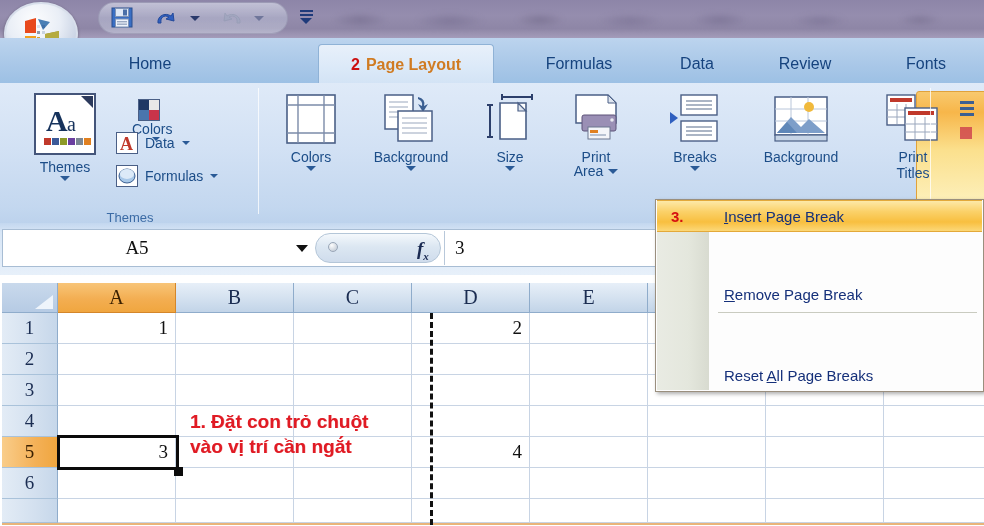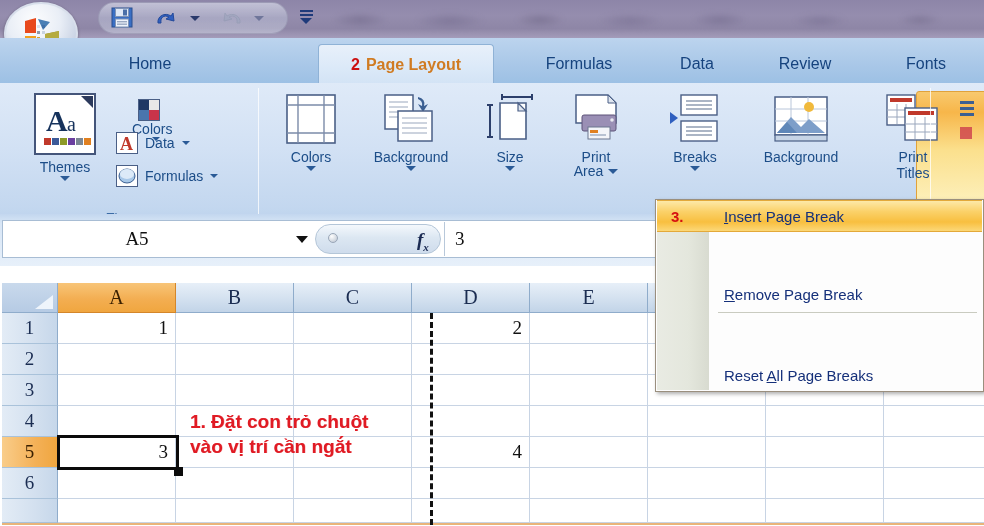--- a/index.html
+++ b/index.html
@@ -178,21 +178,21 @@
     color: #d61111; font-weight: bold; font-size: 15px;
   }
   .menu-sep {
     position: relative; z-index: 2;
     height: 1px; margin: 2px 6px 2px 62px; background: #c9cbc0;
   }
   .menu u { text-decoration: underline; }
 
   
   .fbar-wrap {
-    position: absolute; left: 0; top: 214px; width: 984px; height: 52px;
+    position: absolute; left: 0; top: 223px; width: 984px; height: 52px;
     background: linear-gradient(180deg, #c3d7ef 0%, #d8e6f6 18%, #e7f0fa 100%);
   }
   .fbar {
     position: absolute; left: 2px; top: 6px; width: 980px; height: 38px;
     background: #fff; border: 1px solid #a8bdd4;
   }
   .namebox {
     position: absolute; left: 0; top: 0; width: 268px; height: 36px;
     display: flex; align-items: center; justify-content: center;
     font-family: "Liberation Serif", serif; font-size: 19px; color: #111;

